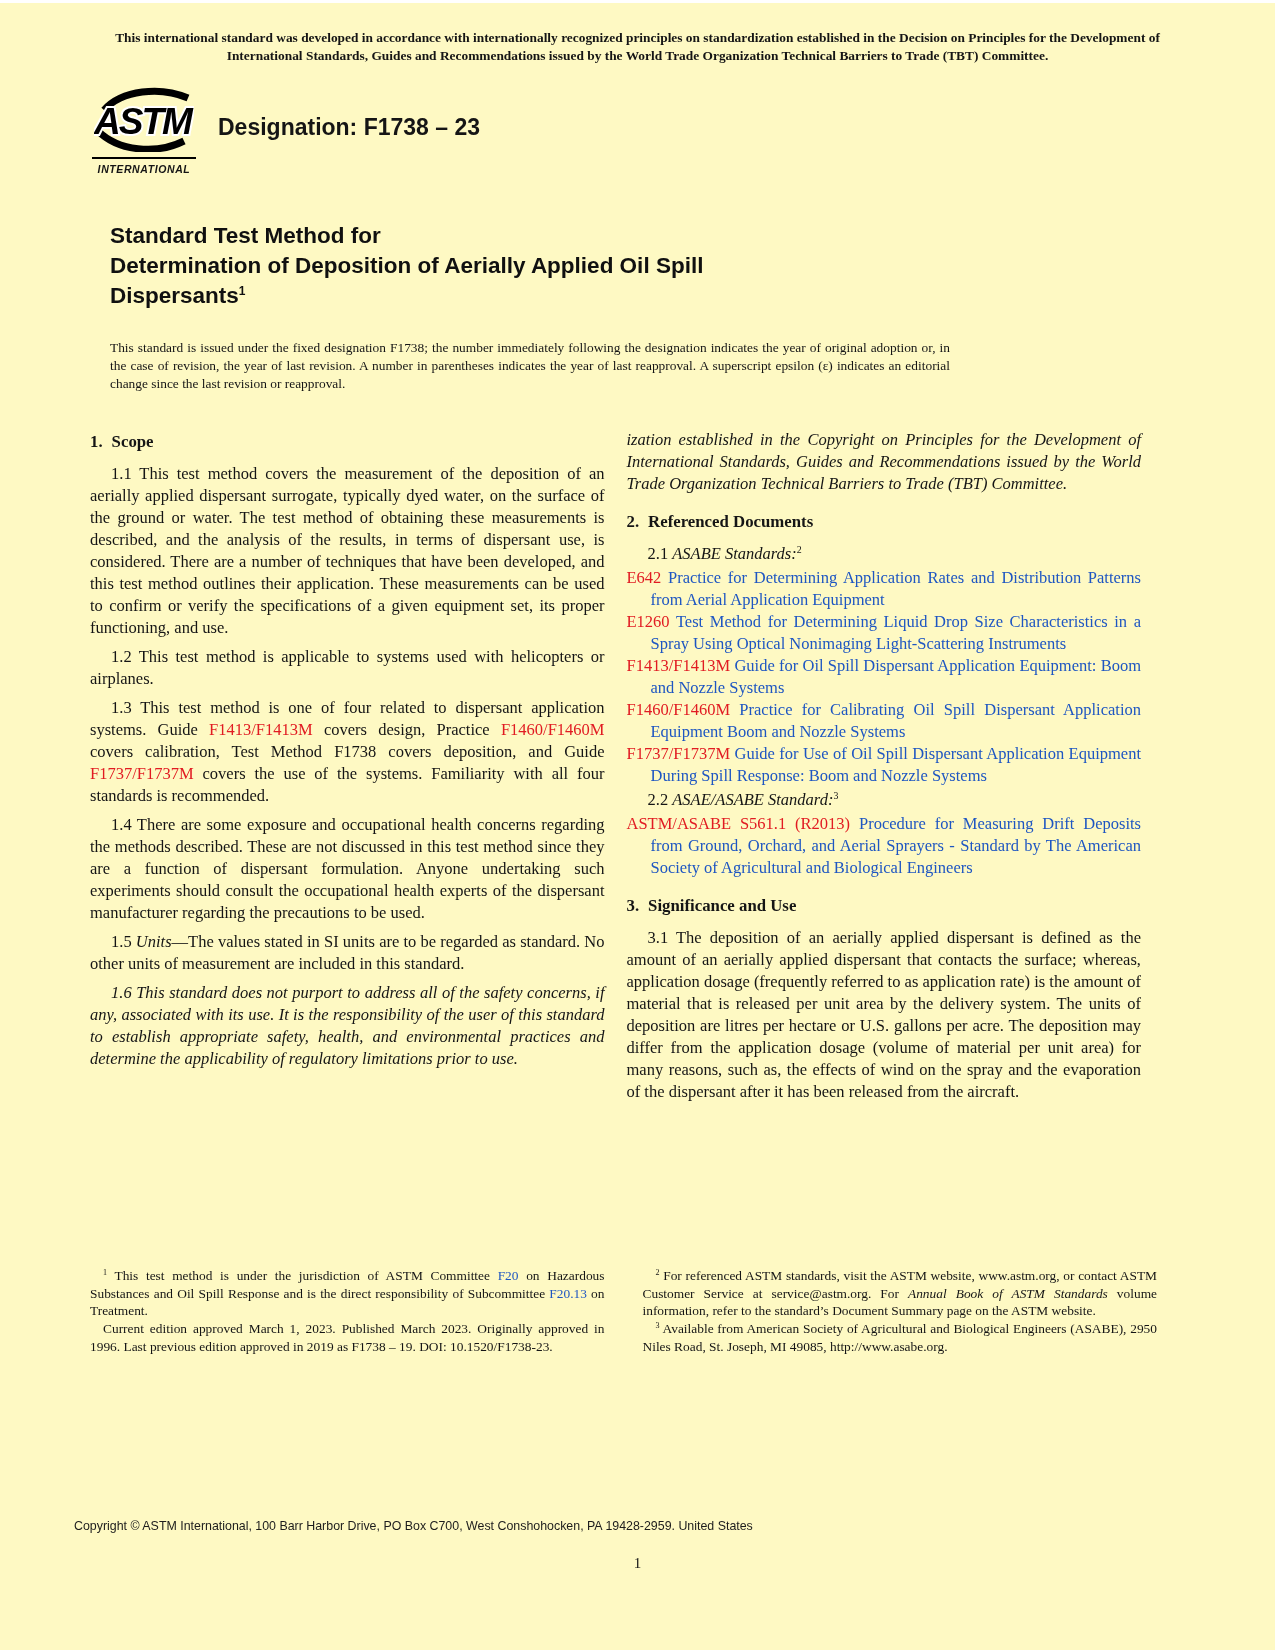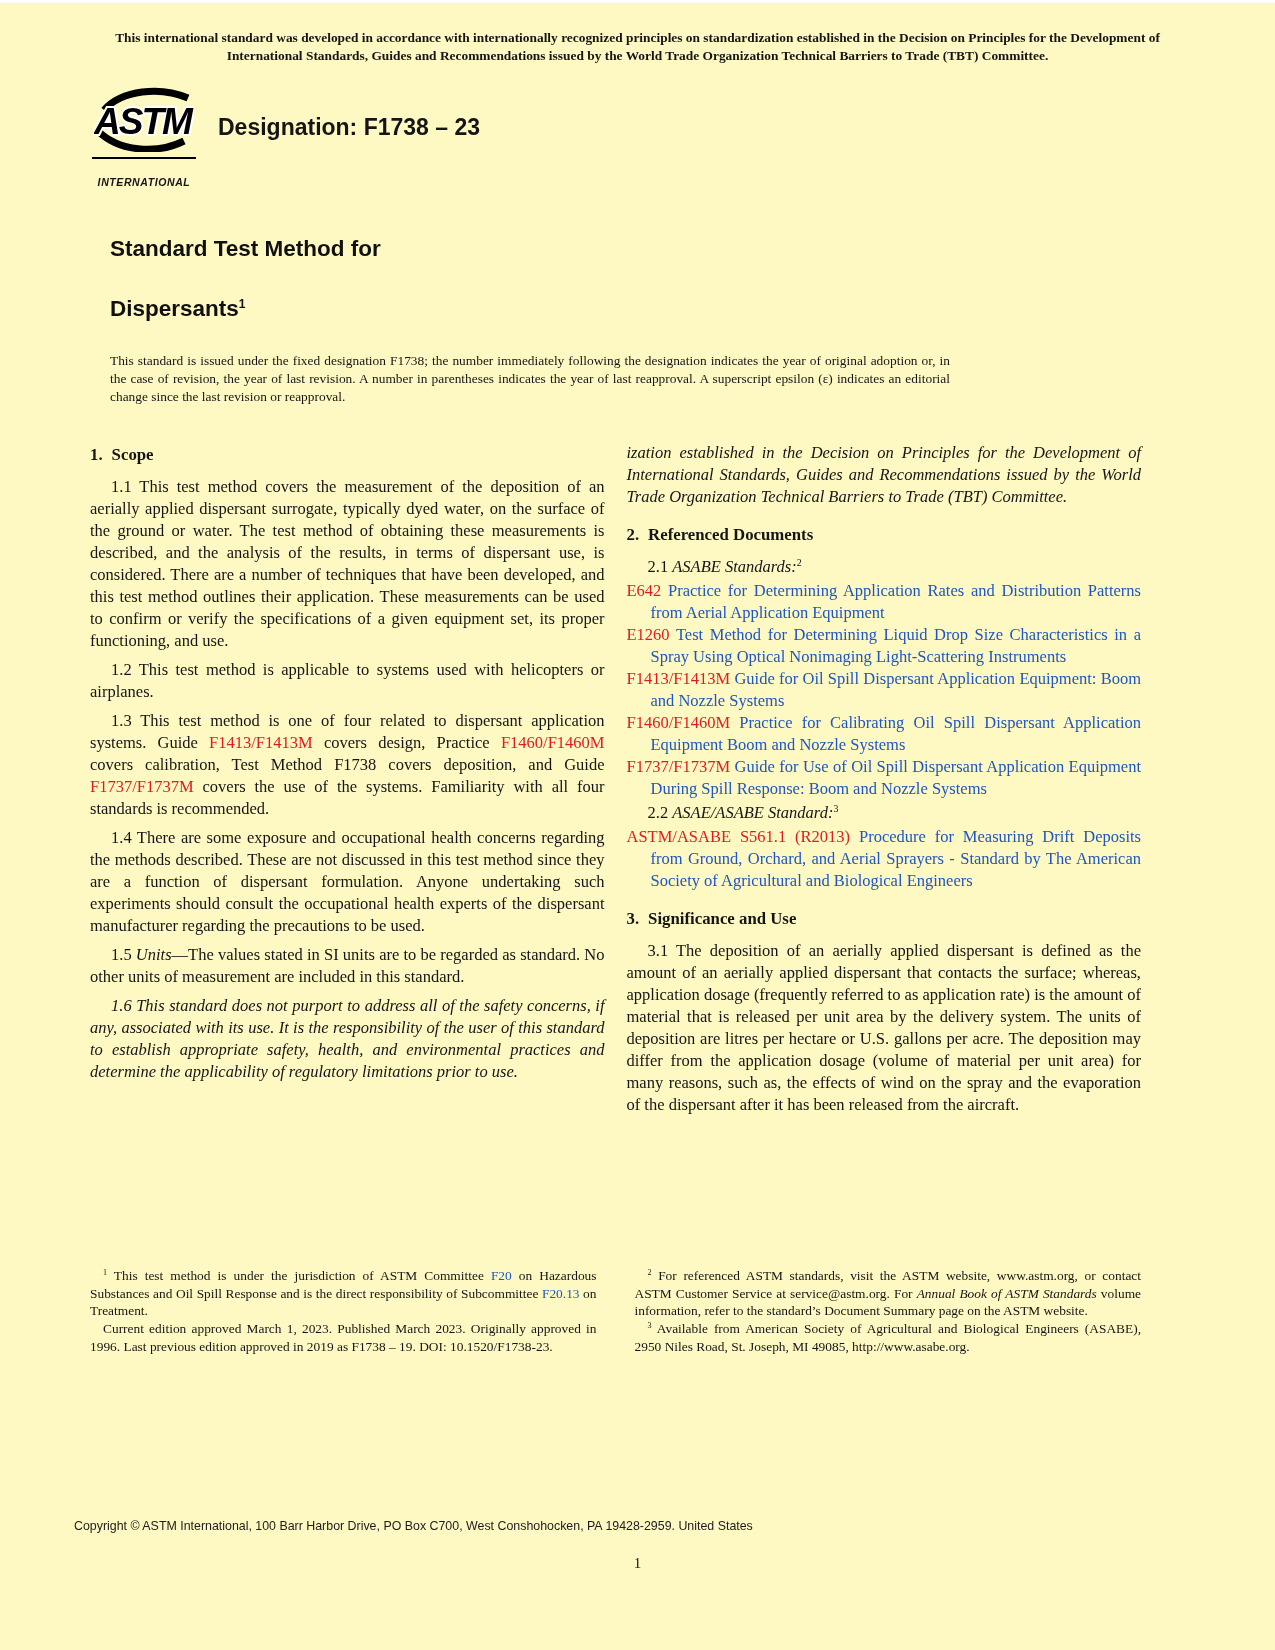--- a/index.html
+++ b/index.html
@@ -25,21 +25,21 @@
 
   .masthead { display: flex; align-items: flex-start; margin: 22px 0 0 92px; }
   .logo-box { width: 104px; text-align: center; }
   .logo-intl {
     font-family: "Liberation Sans", sans-serif;
     font-style: italic;
     font-weight: 700;
     font-size: 10.5px;
     letter-spacing: 0.6px;
     border-top: 2px solid #000;
-    padding-top: 17px;
+    padding-top: 4px;
     margin-top: 1px;
     white-space: nowrap;
   }
   .designation {
     font-family: "Liberation Sans", sans-serif;
     font-weight: 700;
     font-size: 23px;
     margin: 28px 0 0 22px;
   }
 
@@ -83,21 +83,21 @@
   .ref-item { margin: 0; padding-left: 24px; text-indent: -24px; }
   .ref-block { margin-bottom: 2px; }
   a.link-red, .link-red { color: var(--red); text-decoration: none; }
   a.link-blue, .link-blue { color: var(--blue); text-decoration: none; }
   sup { font-size: 0.6em; line-height: 0; vertical-align: super; }
 
   .footnotes {
     position: absolute;
     top: 1264px;
     left: 90px;
-    right: 134px;
+    right: 118px;
     display: flex;
     gap: 38px;
     font-size: 13.4px;
     line-height: 17.7px;
     text-align: justify;
   }
   .fn-col { width: calc(50% - 19px); }
   .fn-p { margin: 0; text-indent: 13px; }
 
   .copyright {
@@ -131,21 +131,21 @@
         <path d="M10 24 C 28 4, 66 0, 94 12" stroke="#000" stroke-width="7" fill="none"></path>
         <path d="M4 45 C 24 65, 62 69, 90 55" stroke="#000" stroke-width="7" fill="none"></path>
         <text x="0" y="48" font-size="37" font-weight="bold" font-style="italic" font-family="'Liberation Sans',sans-serif" paint-order="stroke" stroke="#ffffff" stroke-width="4" fill="#000000" letter-spacing="-2">ASTM</text>
       </svg>
       <div class="logo-intl">INTERNATIONAL</div>
     </div>
     <div class="designation">Designation: F1738 – 23</div>
   </div>
 
   <div class="title-block">
-    <h1 class="doc-title"><span>Standard Test Method for</span><br><br><span>Dispersants</span><sup>1</sup></h1>
+    <h1 class="doc-title"><span>Standard Test Method for</span><br><span>Determination of Deposition of Aerially Applied Oil Spill</span><br><span>Dispersants</span><sup>1</sup></h1>
     <p class="issuance">This standard is issued under the fixed designation F1738; the number immediately following the designation indicates the year of original adoption or, in the case of revision, the year of last revision. A number in parentheses indicates the year of last reapproval. A superscript epsilon (ε) indicates an editorial change since the last revision or reapproval.</p>
   </div>
 
   <div class="columns">
 
     <div class="col">
       <h2 class="sec-heading"><span class="h-num">1.</span><span>Scope</span></h2>
 
       <p class="body-p">1.1 This test method covers the measurement of the deposition of an aerially applied dispersant surrogate, typically dyed water, on the surface of the ground or water. The test method of obtaining these measurements is described, and the analysis of the results, in terms of dispersant use, is considered. There are a number of techniques that have been developed, and this test method outlines their application. These measurements can be used to confirm or verify the specifications of a given equipment set, its proper functioning, and use.</p>
 
@@ -155,21 +155,21 @@
 
       <p class="body-p">1.4 There are some exposure and occupational health concerns regarding the methods described. These are not discussed in this test method since they are a function of dispersant formulation. Anyone undertaking such experiments should consult the occupational health experts of the dispersant manufacturer regarding the precautions to be used.</p>
 
       <p class="body-p"><span>1.5 </span><i>Units</i><span>—The values stated in SI units are to be regarded as standard. No other units of measurement are included in this standard.</span></p>
 
       <p class="body-p italic-p">1.6 This standard does not purport to address all of the safety concerns, if any, associated with its use. It is the responsibility of the user of this standard to establish appropriate safety, health, and environmental practices and determine the applicability of regulatory limitations prior to use.</p>
 
     </div>
 
     <div class="col">
-      <p class="body-p italic-p cont-p">ization established in the Decision on Principles for the Development of International Standards, Guides and Recommendations issued by the World Trade Organization Technical Barriers to Trade (TBT) Committee.</p>
+      <p class="body-p italic-p cont-p">ization established in the Copyright on Principles for the Development of International Standards, Guides and Recommendations issued by the World Trade Organization Technical Barriers to Trade (TBT) Committee.</p>
 
       <h2 class="sec-heading"><span class="h-num">2.</span><span>Referenced Documents</span></h2>
 
       <p class="body-p sub-label"><span>2.1 </span><i>ASABE Standards:</i><sup>2</sup></p>
 
       <div class="ref-block">
         <div class="ref-item"><a class="link-red" href="#">E642</a><span class="link-blue"> Practice for Determining Application Rates and Distribution Patterns from Aerial Application Equipment</span></div>
         <div class="ref-item"><a class="link-red" href="#">E1260</a><span class="link-blue"> Test Method for Determining Liquid Drop Size Characteristics in a Spray Using Optical Nonimaging Light-Scattering Instruments</span></div>
         <div class="ref-item"><a class="link-red" href="#">F1413/F1413M</a><span class="link-blue"> Guide for Oil Spill Dispersant Application Equipment: Boom and Nozzle Systems</span></div>
         <div class="ref-item"><a class="link-red" href="#">F1460/F1460M</a><span class="link-blue"> Practice for Calibrating Oil Spill Dispersant Application Equipment Boom and Nozzle Systems</span></div>

